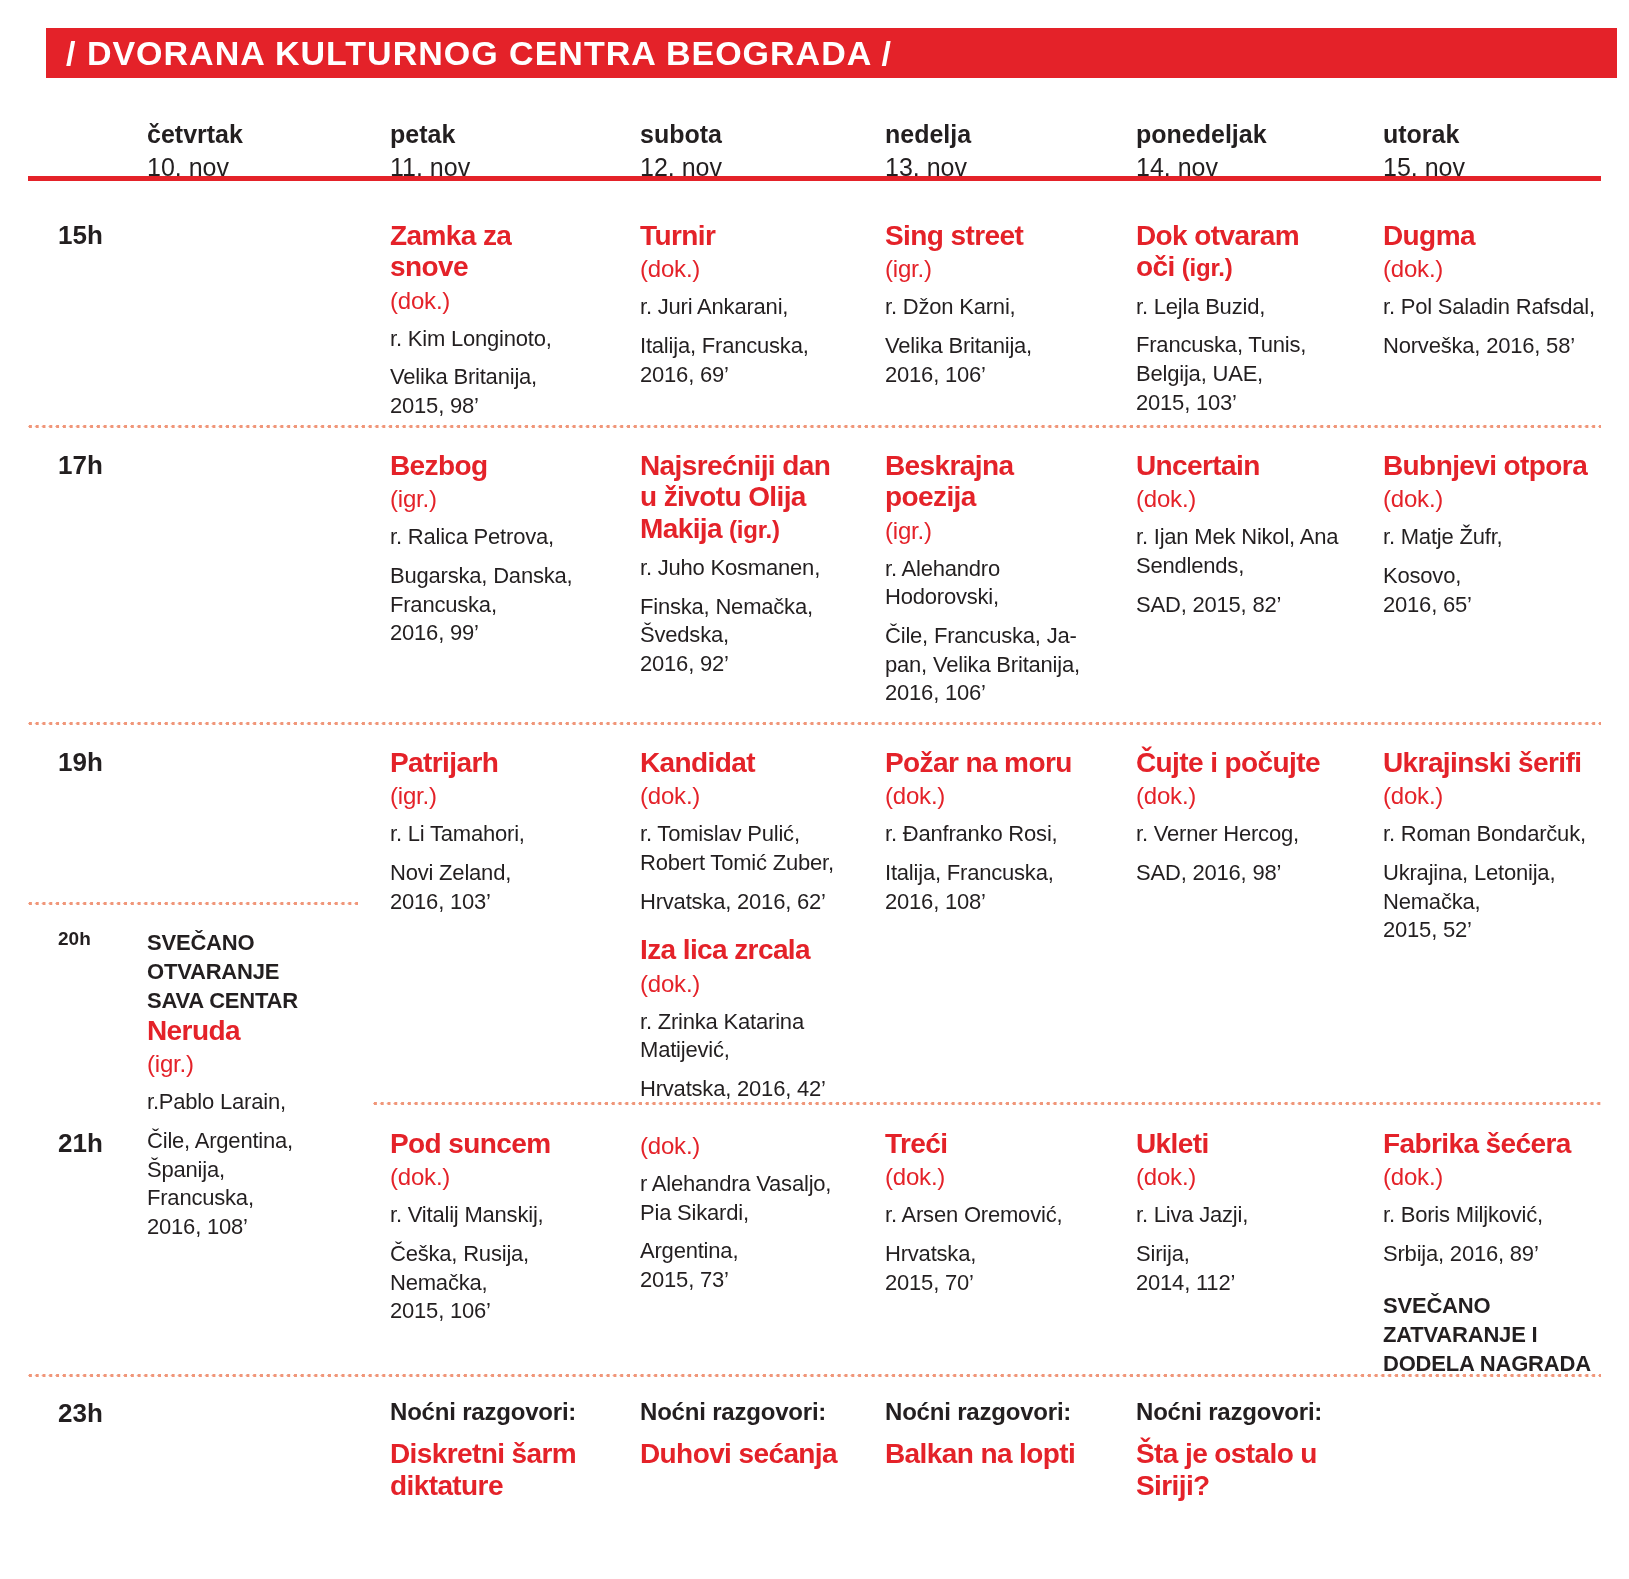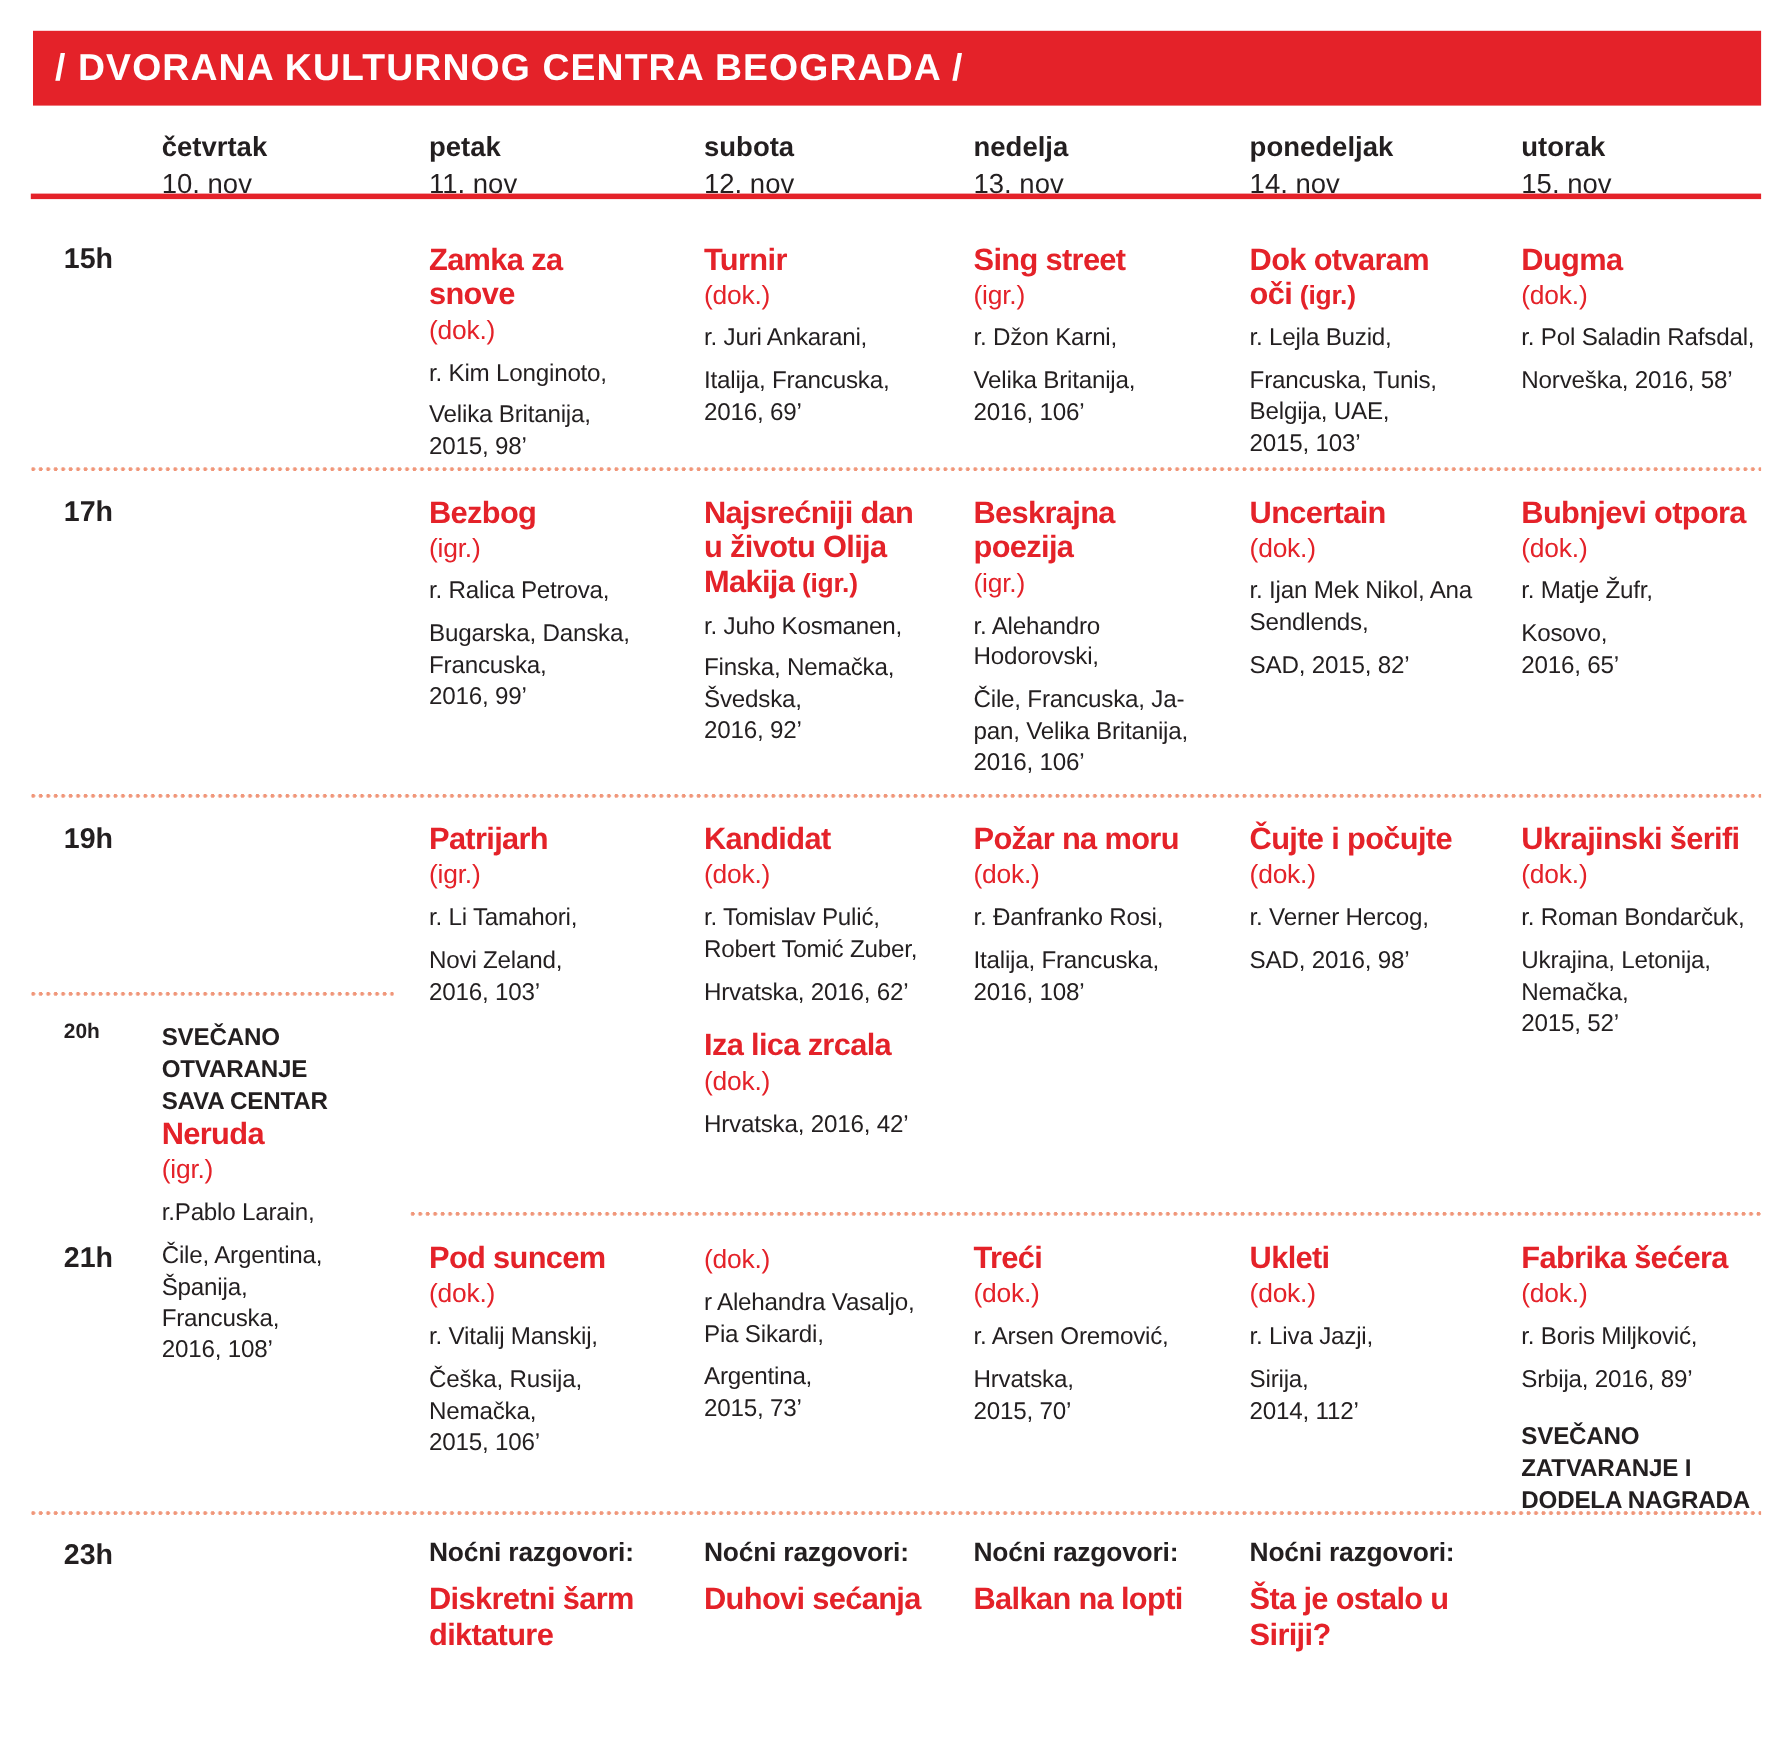--- a/index.html
+++ b/index.html
@@ -10,21 +10,21 @@
   html,body{margin:0;padding:0;background:#ffffff;}
   #board{
     position:relative;
     width:1629px;height:1579px;
     background:#ffffff;
     font-family:"Liberation Sans", sans-serif;
     color:var(--ink);
     overflow:hidden;
   }
   .banner{
-    position:absolute;top:28px;left:30px;width:1571px;height:68px;
+    position:absolute;top:28px;left:46px;width:1571px;height:50px;
     background:var(--red);
     display:flex;align-items:center;
     padding-left:20px;box-sizing:border-box;
   }
   .banner-title{
     color:#ffffff;font-weight:bold;font-size:34px;letter-spacing:1px;white-space:nowrap;
   }
   .redline{
     position:absolute;top:176px;left:28px;width:1573px;height:5px;background:var(--red);
   }
@@ -218,20 +218,22 @@
       <div>
         <div class="ft">Kandidat</div>
         <div class="gen">(dok.)</div>
         <p class="body">r. Tomislav Pulić,
 Robert Tomić Zuber,</p>
         <p class="body">Hrvatska, 2016, 62’</p>
       </div>
       <div class="film2">
         <div class="ft">Iza lica zrcala</div>
         <div class="gen">(dok.)</div>
+        <p class="body">r. Zrinka Katarina
+Matijević,</p>
         <p class="body">Hrvatska, 2016, 42’</p>
       </div>
     </div>
     <div class="cell">
       <div class="ft">Požar na moru</div>
       <div class="gen">(dok.)</div>
       <p class="body">r. Đanfranko Rosi,</p>
       <p class="body">Italija, Francuska,
 2016, 108’</p>
     </div>

